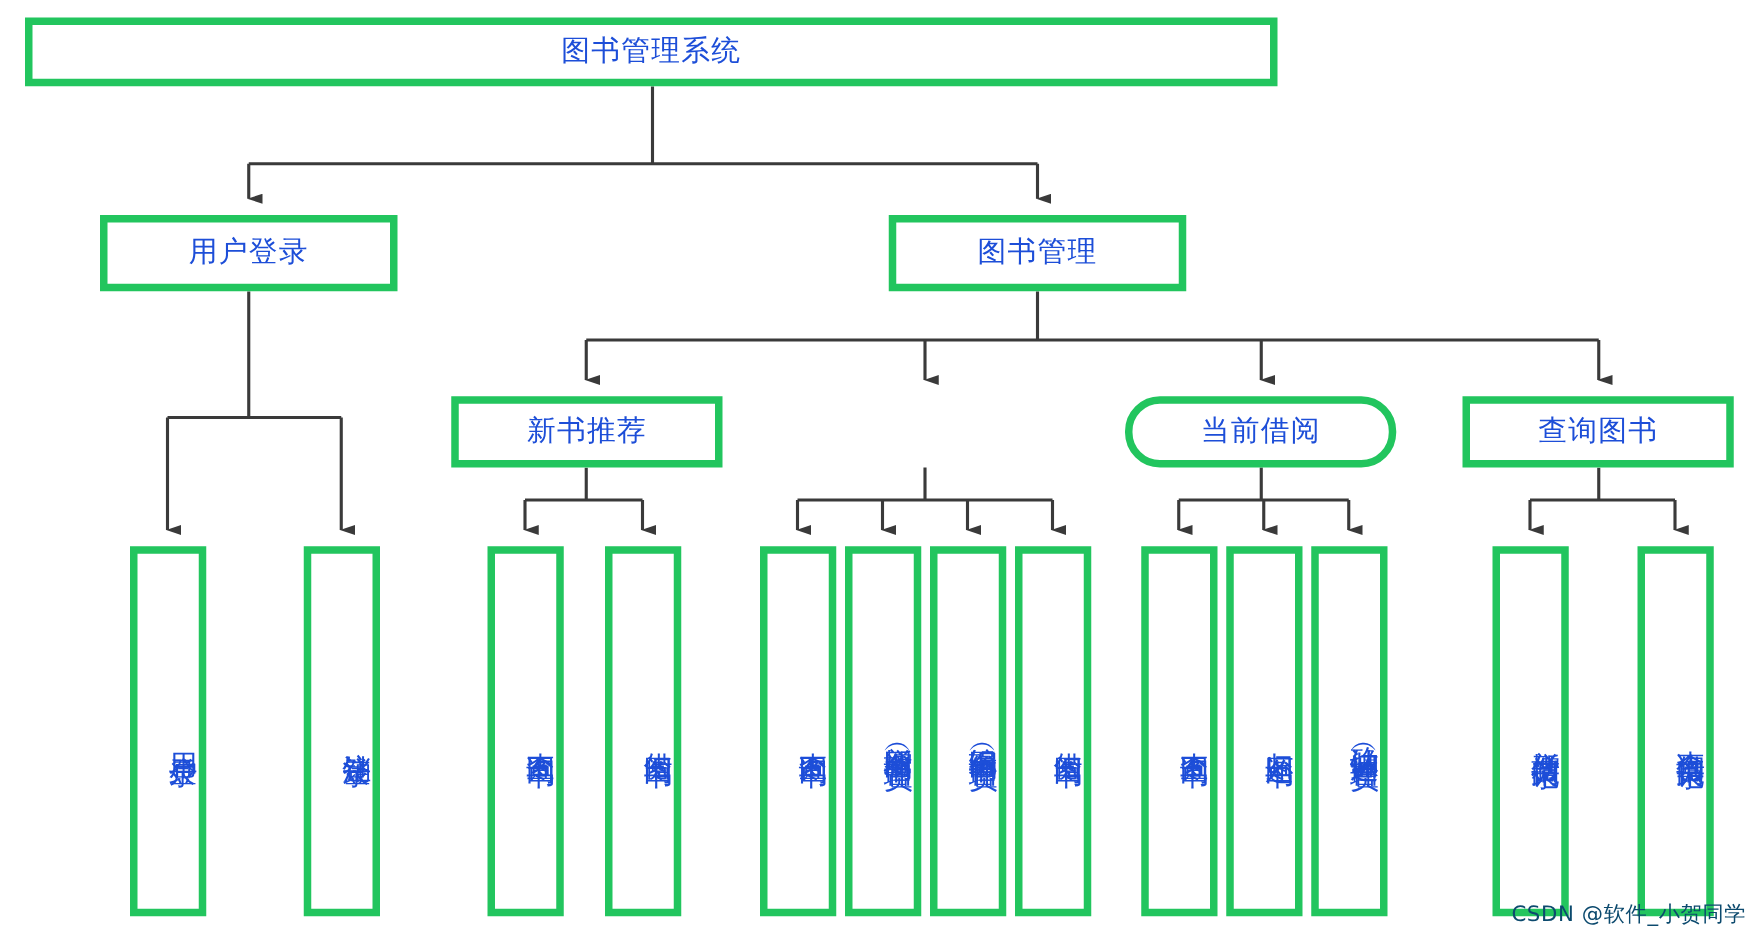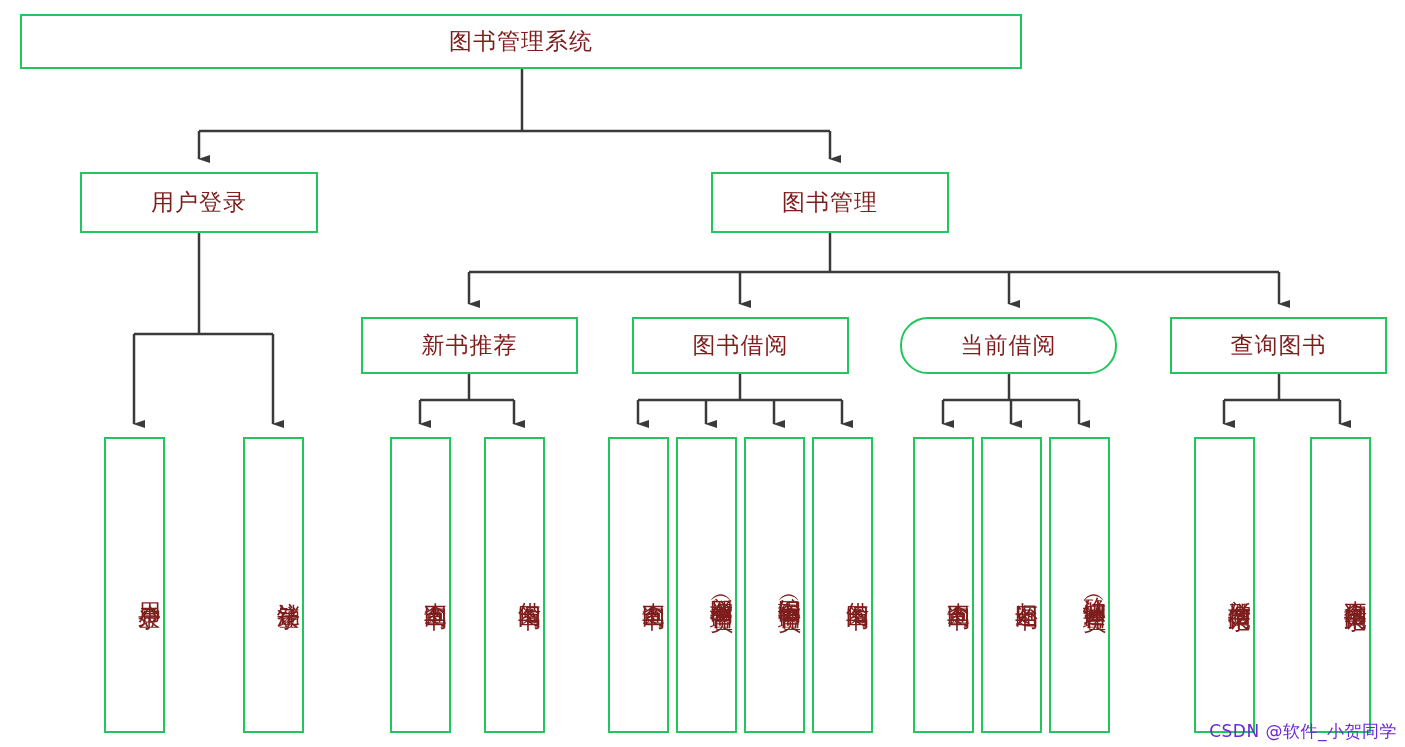--- a/index.html
+++ b/index.html
@@ -20,26 +20,26 @@
   svg.wires {
     position: absolute;
     left: 0;
     top: 0;
     width: 1405px;
     height: 747px;
   }
   .node {
     position: absolute;
     box-sizing: border-box;
-    border: 2px solid #22c55e;
+    border: 6px solid #22c55e;
     background: #ffffff;
     display: flex;
     align-items: center;
     justify-content: center;
-    color: #7f1d1d;
+    color: #1d4ed8;
   }
   .node.horiz {
     font-size: 23px;
     letter-spacing: 1px;
     line-height: 1.1;
   }
   .node.vert {
     writing-mode: vertical-rl;
     text-orientation: upright;
     font-size: 23px;
@@ -53,21 +53,21 @@
   .node.vert .vtext {
     writing-mode: vertical-rl;
     text-orientation: upright;
     display: block;
   }
   .watermark {
     position: absolute;
     right: 8px;
     bottom: 4px;
     font-size: 17px;
-    color: #6d28d9;
+    color: #0c4a6e;
     letter-spacing: 0.5px;
     white-space: nowrap;
     font-family: "DejaVu Sans", "Liberation Sans", sans-serif;
   }
 </style>
 </head>
 <body>
 
 <div id="canvas">
 
@@ -128,23 +128,20 @@
   <div class="node horiz" style="left:80px; top:172px; width:238px; height:61px;">
     <span>用户登录</span>
   </div>
   <div class="node horiz" style="left:361px; top:317px; width:217px; height:57px;">
     <span>新书推荐</span>
   </div>
 
   <div class="node horiz" style="left:711px; top:172px; width:238px; height:61px;">
     <span>图书管理</span>
   </div>
-  <div class="node horiz" style="left:632px; top:317px; width:217px; height:57px;">
-    <span>图书借阅</span>
-  </div>
   <div class="node horiz" style="left:900px; top:317px; width:217px; height:57px;border-radius:28px;">
     <span>当前借阅</span>
   </div>
   <div class="node horiz" style="left:1170px; top:317px; width:217px; height:57px;">
     <span>查询图书</span>
   </div>
 
   <div class="node vert" style="left:104px; top:437px; width:61px; height:296px;">
     <span class="vtext">用户登录</span>
   </div>

